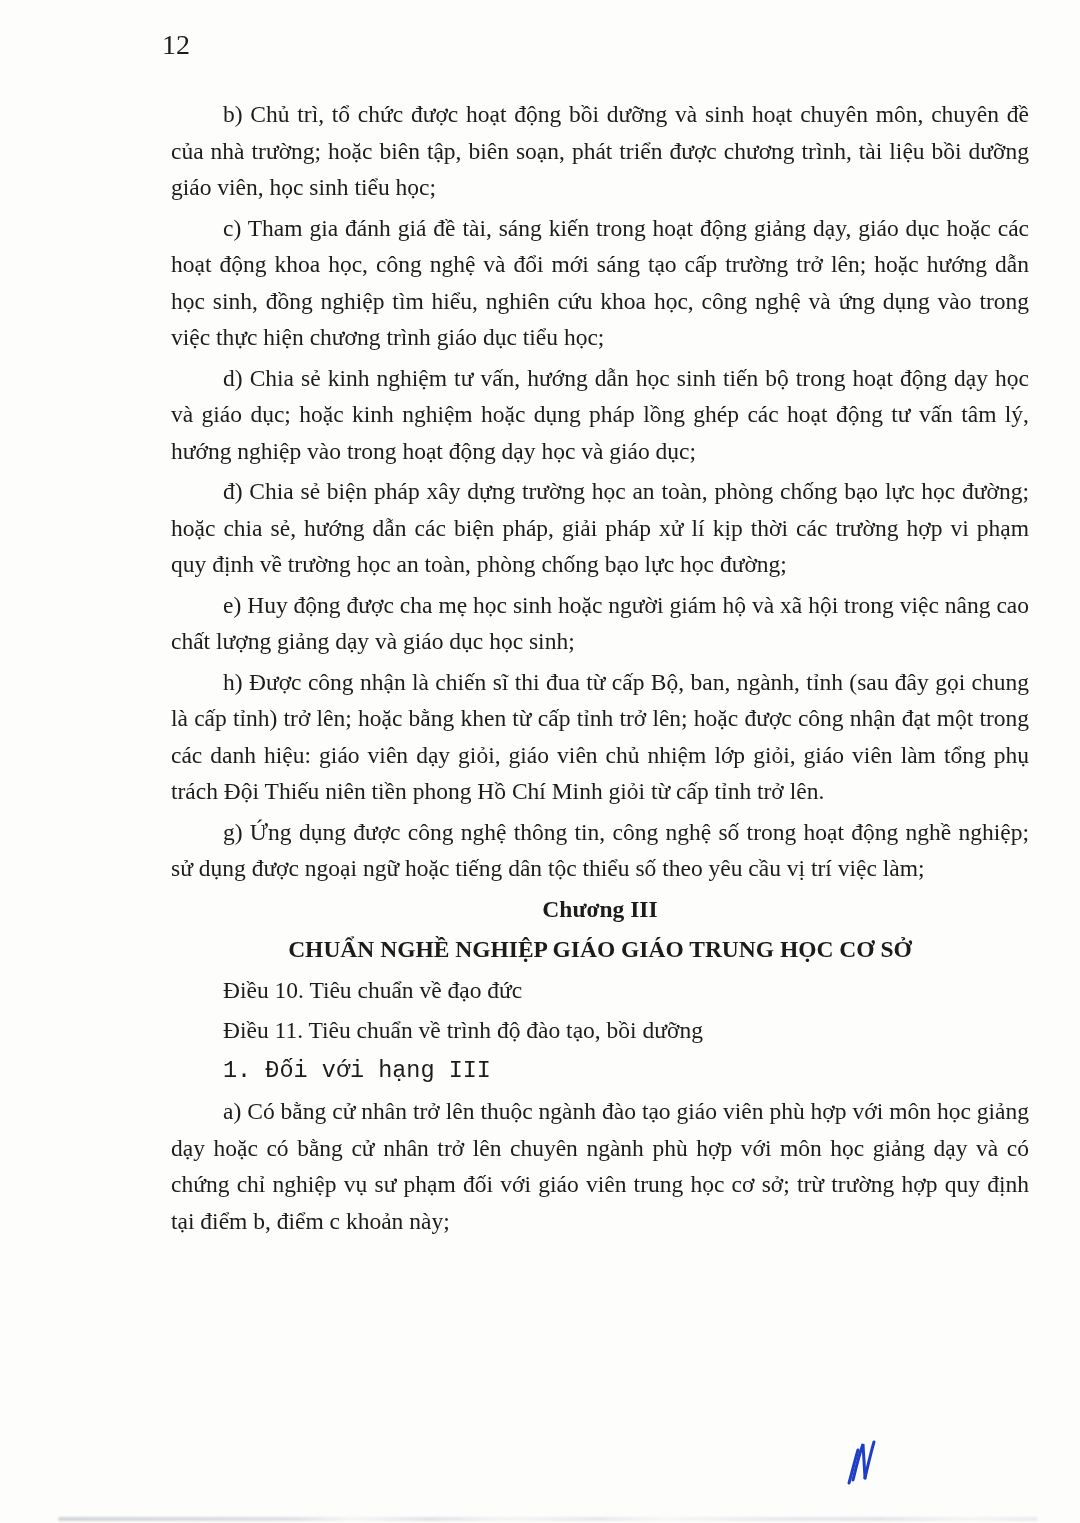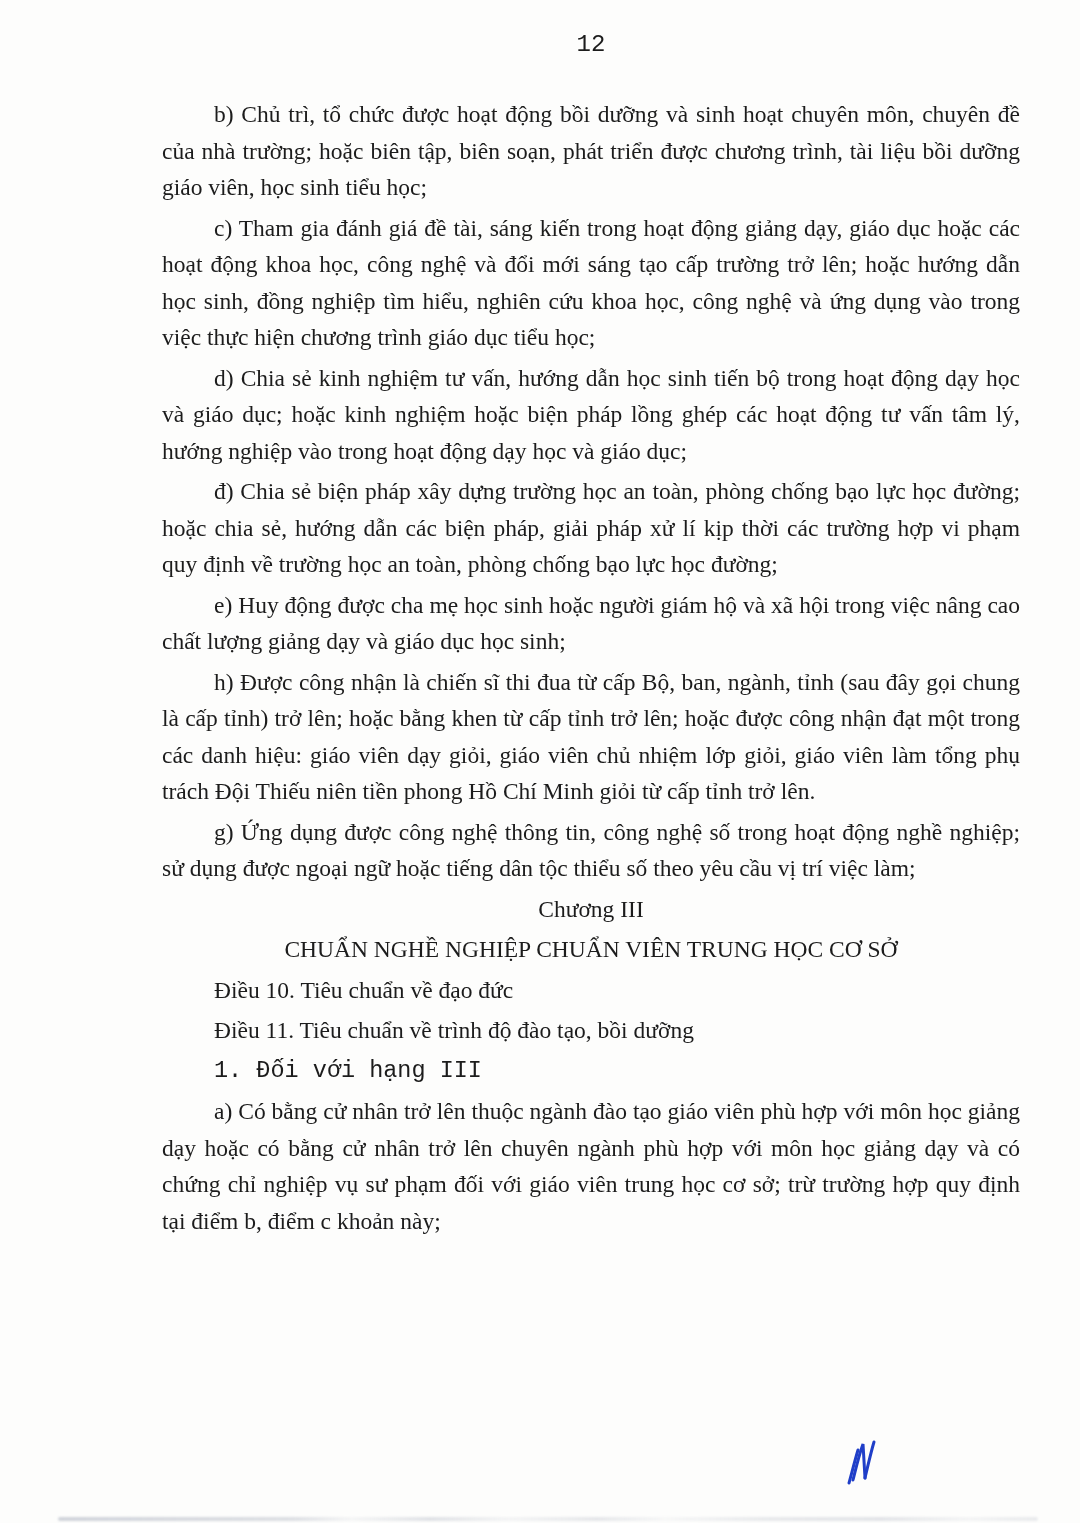--- a/index.html
+++ b/index.html
@@ -15,43 +15,41 @@
     background: #fdfdfc;
     overflow: hidden;
     font-family: "Liberation Serif", "DejaVu Serif", serif;
     color: #1c1c1c;
   }
   .page-number {
     position: absolute;
     top: 30px;
     left: 162px;
     width: 858px;
-    text-align: center;
-    font-size: 24px;
+    font-size: 28px;
     line-height: 30px;
-    font-family: Liberation Mono, monospace;
   }
   .content {
     position: absolute;
     top: 96px;
-    left: 162px;
+    left: 171px;
     width: 858px;
   }
   .content p {
     margin: 0 0 4px 0;
     font-size: 23.5px;
     line-height: 36.5px;
   }
   p.body-indent {
     text-align: justify;
     text-indent: 52px;
   }
   p.heading-center {
     text-align: center;
-    font-weight: normal;
+    font-weight: bold;
     margin-top: 1px;
   }
   p.heading-article {
     font-weight: normal;
     margin-left: 52px;
     text-align: left;
   }
   p.item-plain {
     margin-left: 52px;
     text-align: left;
@@ -89,27 +87,27 @@
 </head>
 <body>
 
 <div class="page">
 
   <div class="page-number">12</div>
 
   <div class="content">
     <p class="body-indent">b) Chủ trì, tổ chức được hoạt động bồi dưỡng và sinh hoạt chuyên môn, chuyên đề của nhà trường; hoặc biên tập, biên soạn, phát triển được chương trình, tài liệu bồi dưỡng giáo viên, học sinh tiểu học;</p>
     <p class="body-indent">c) Tham gia đánh giá đề tài, sáng kiến trong hoạt động giảng dạy, giáo dục hoặc các hoạt động khoa học, công nghệ và đổi mới sáng tạo cấp trường trở lên; hoặc hướng dẫn học sinh, đồng nghiệp tìm hiểu, nghiên cứu khoa học, công nghệ và ứng dụng vào trong việc thực hiện chương trình giáo dục tiểu học;</p>
-    <p class="body-indent">d) Chia sẻ kinh nghiệm tư vấn, hướng dẫn học sinh tiến bộ trong hoạt động dạy học và giáo dục; hoặc kinh nghiệm hoặc biện pháp lồng ghép các hoạt động tư vấn tâm lý, hướng nghiệp vào trong hoạt động dạy học và giáo dục;</p>
+    <p class="body-indent">d) Chia sẻ kinh nghiệm tư vấn, hướng dẫn học sinh tiến bộ trong hoạt động dạy học và giáo dục; hoặc kinh nghiệm hoặc dụng pháp lồng ghép các hoạt động tư vấn tâm lý, hướng nghiệp vào trong hoạt động dạy học và giáo dục;</p>
     <p class="body-indent">đ) Chia sẻ biện pháp xây dựng trường học an toàn, phòng chống bạo lực học đường; hoặc chia sẻ, hướng dẫn các biện pháp, giải pháp xử lí kịp thời các trường hợp vi phạm quy định về trường học an toàn, phòng chống bạo lực học đường;</p>
     <p class="body-indent">e) Huy động được cha mẹ học sinh hoặc người giám hộ và xã hội trong việc nâng cao chất lượng giảng dạy và giáo dục học sinh;</p>
     <p class="body-indent">h) Được công nhận là chiến sĩ thi đua từ cấp Bộ, ban, ngành, tỉnh (sau đây gọi chung là cấp tỉnh) trở lên; hoặc bằng khen từ cấp tỉnh trở lên; hoặc được công nhận đạt một trong các danh hiệu: giáo viên dạy giỏi, giáo viên chủ nhiệm lớp giỏi, giáo viên làm tổng phụ trách Đội Thiếu niên tiền phong Hồ Chí Minh giỏi từ cấp tỉnh trở lên.</p>
     <p class="body-indent">g) Ứng dụng được công nghệ thông tin, công nghệ số trong hoạt động nghề nghiệp; sử dụng được ngoại ngữ hoặc tiếng dân tộc thiểu số theo yêu cầu vị trí việc làm;</p>
     <p class="heading-center">Chương III</p>
-    <p class="heading-center">CHUẨN NGHỀ NGHIỆP CHUẨN VIÊN TRUNG HỌC CƠ SỞ</p>
+    <p class="heading-center">CHUẨN NGHỀ NGHIỆP GIÁO GIÁO TRUNG HỌC CƠ SỞ</p>
     <p class="heading-article">Điều 10. Tiêu chuẩn về đạo đức</p>
     <p class="heading-article">Điều 11. Tiêu chuẩn về trình độ đào tạo, bồi dưỡng</p>
     <p class="item-plain">1. Đối với hạng III</p>
     <p class="body-indent">a) Có bằng cử nhân trở lên thuộc ngành đào tạo giáo viên phù hợp với môn học giảng dạy hoặc có bằng cử nhân trở lên chuyên ngành phù hợp với môn học giảng dạy và có chứng chỉ nghiệp vụ sư phạm đối với giáo viên trung học cơ sở; trừ trường hợp quy định tại điểm b, điểm c khoản này;</p>
   </div>
 
   <svg class="signature" viewBox="0 0 40 52" xmlns="http://www.w3.org/2000/svg">
     <g stroke="#1f3ec8" stroke-width="3" fill="none" stroke-linecap="round">
       <path d="M9 45 C12 34 15 22 18 12"></path>
       <path d="M13 42 C16 30 19 17 23 6 L25 40"></path>

